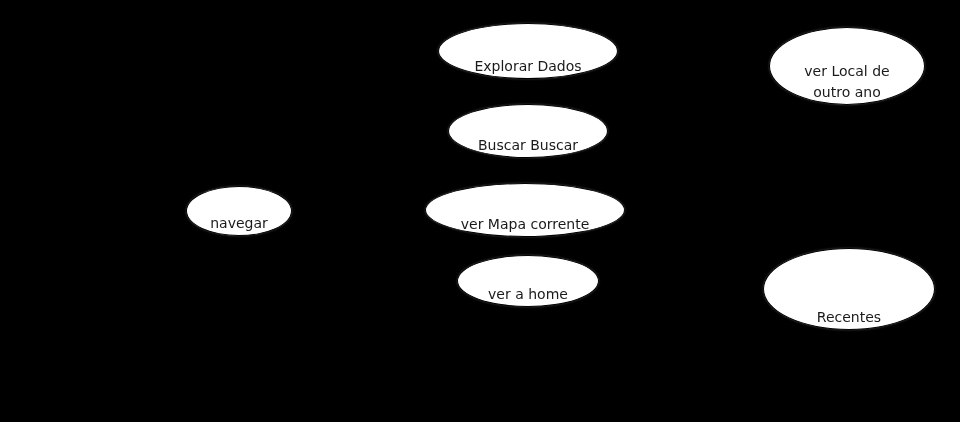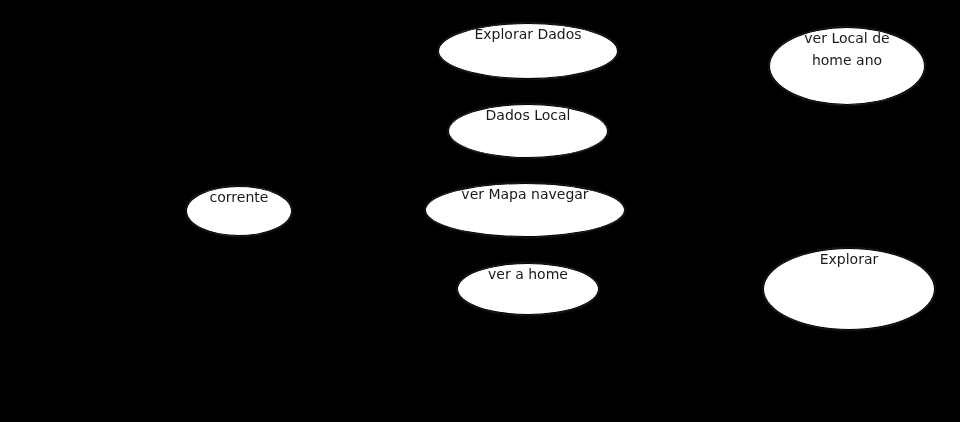--- a/index.html
+++ b/index.html
@@ -17,60 +17,60 @@
   }
   .node {
     position: absolute;
     box-sizing: border-box;
     background: #ffffff;
     border: 1.5px solid #000000;
     border-radius: 50%;
     display: flex;
     flex-direction: column;
     align-items: center;
-    justify-content: flex-start;
+    justify-content: flex-end;
     text-align: center;
     color: #1a1a1a;
     font-size: 14px;
     line-height: 1.55;
     box-shadow: 0 0 2px rgba(140,140,140,0.55);
   }
   .node span {
     display: block;
     white-space: nowrap;
   }
 </style>
 </head>
 <body>
 
 <div class="stage">
 
   <div class="node" style="left: 186px; top: 186px; width: 106px; height: 50px;">
-    <span>corrente</span>
+    <span>navegar</span>
   </div>
 
   <div class="node" style="left: 438px; top: 23px; width: 180px; height: 56px;">
     <span>Explorar Dados</span>
   </div>
 
   <div class="node" style="left: 448px; top: 104px; width: 160px; height: 54px;">
-    <span>Dados Local</span>
+    <span>Buscar Buscar</span>
   </div>
 
   <div class="node" style="left: 425px; top: 183px; width: 200px; height: 54px;">
-    <span>ver Mapa navegar</span>
+    <span>ver Mapa corrente</span>
   </div>
 
-  <div class="node" style="left: 457px; top: 263px; width: 142px; height: 52px;">
+  <div class="node" style="left: 457px; top: 255px; width: 142px; height: 52px;">
     <span>ver a home</span>
   </div>
 
 
   <div class="node" style="left: 769px; top: 27px; width: 156px; height: 78px;">
     <span>ver Local de</span>
-    <span>home ano</span>
+    <span>outro ano</span>
   </div>
 
   <div class="node" style="left: 763px; top: 248px; width: 172px; height: 82px;">
-    <span>Explorar</span>
+    <span>Recentes</span>
   </div>
 
 </div>
 
 </body></html>

